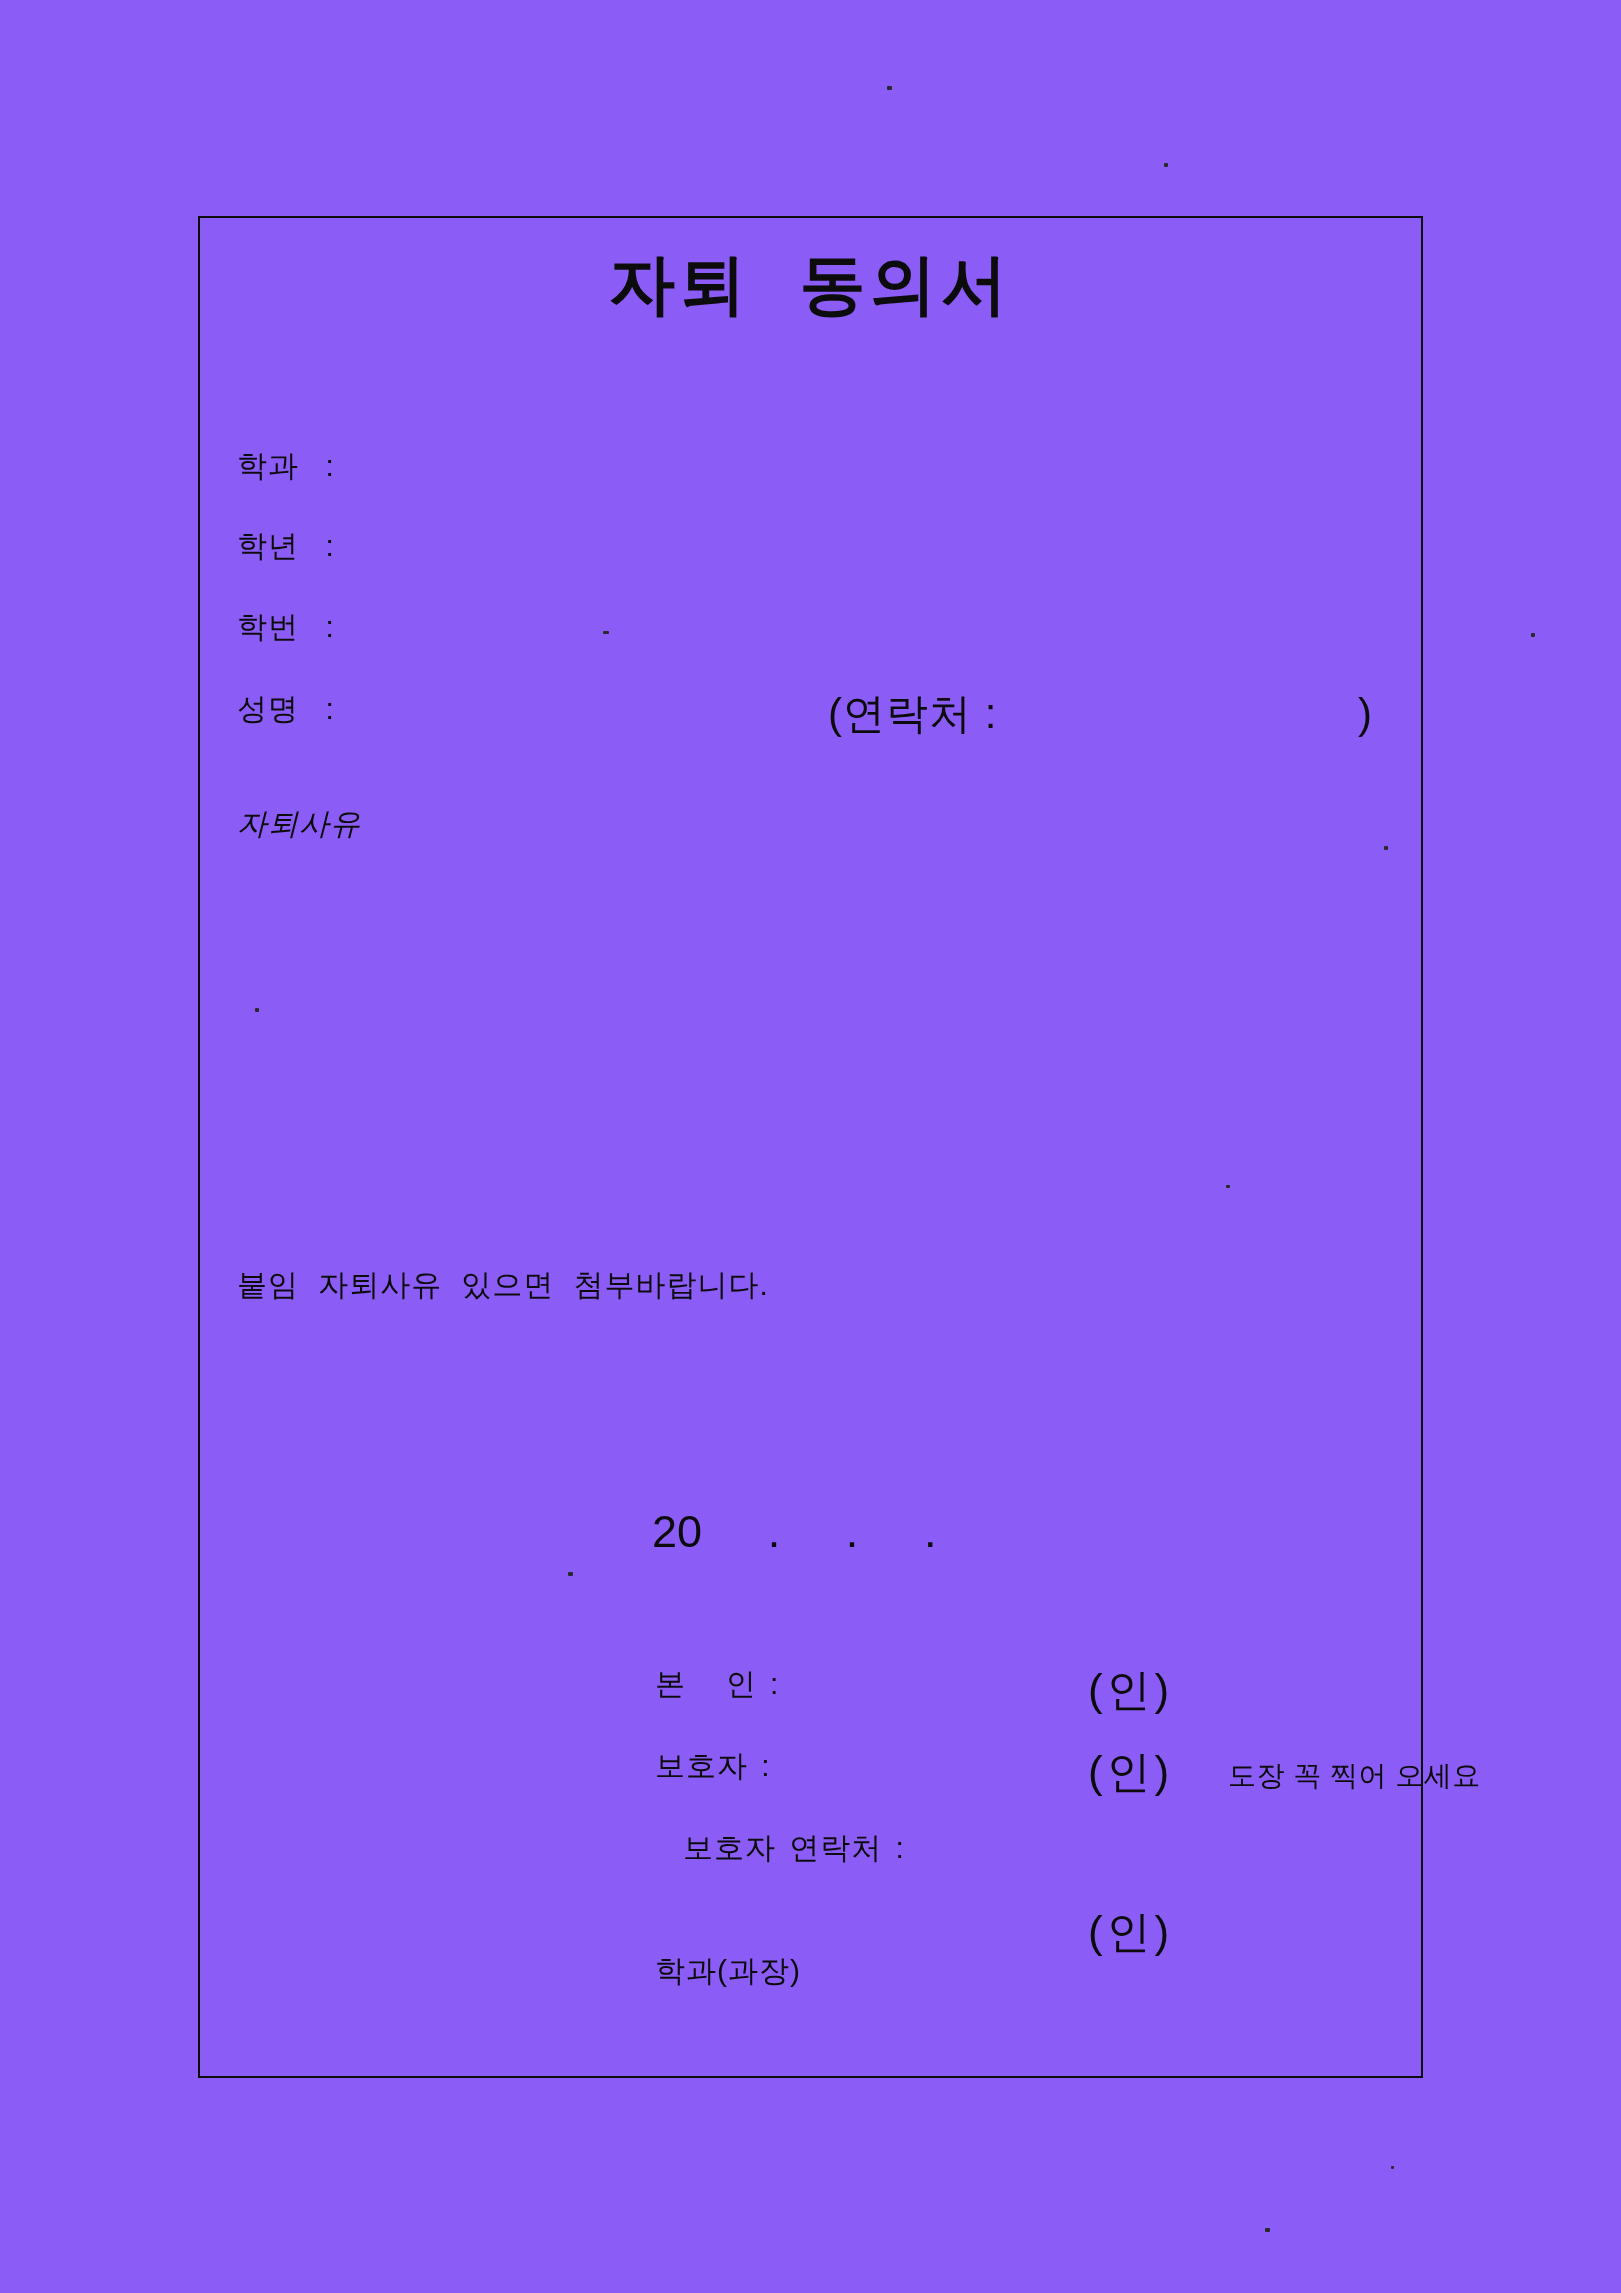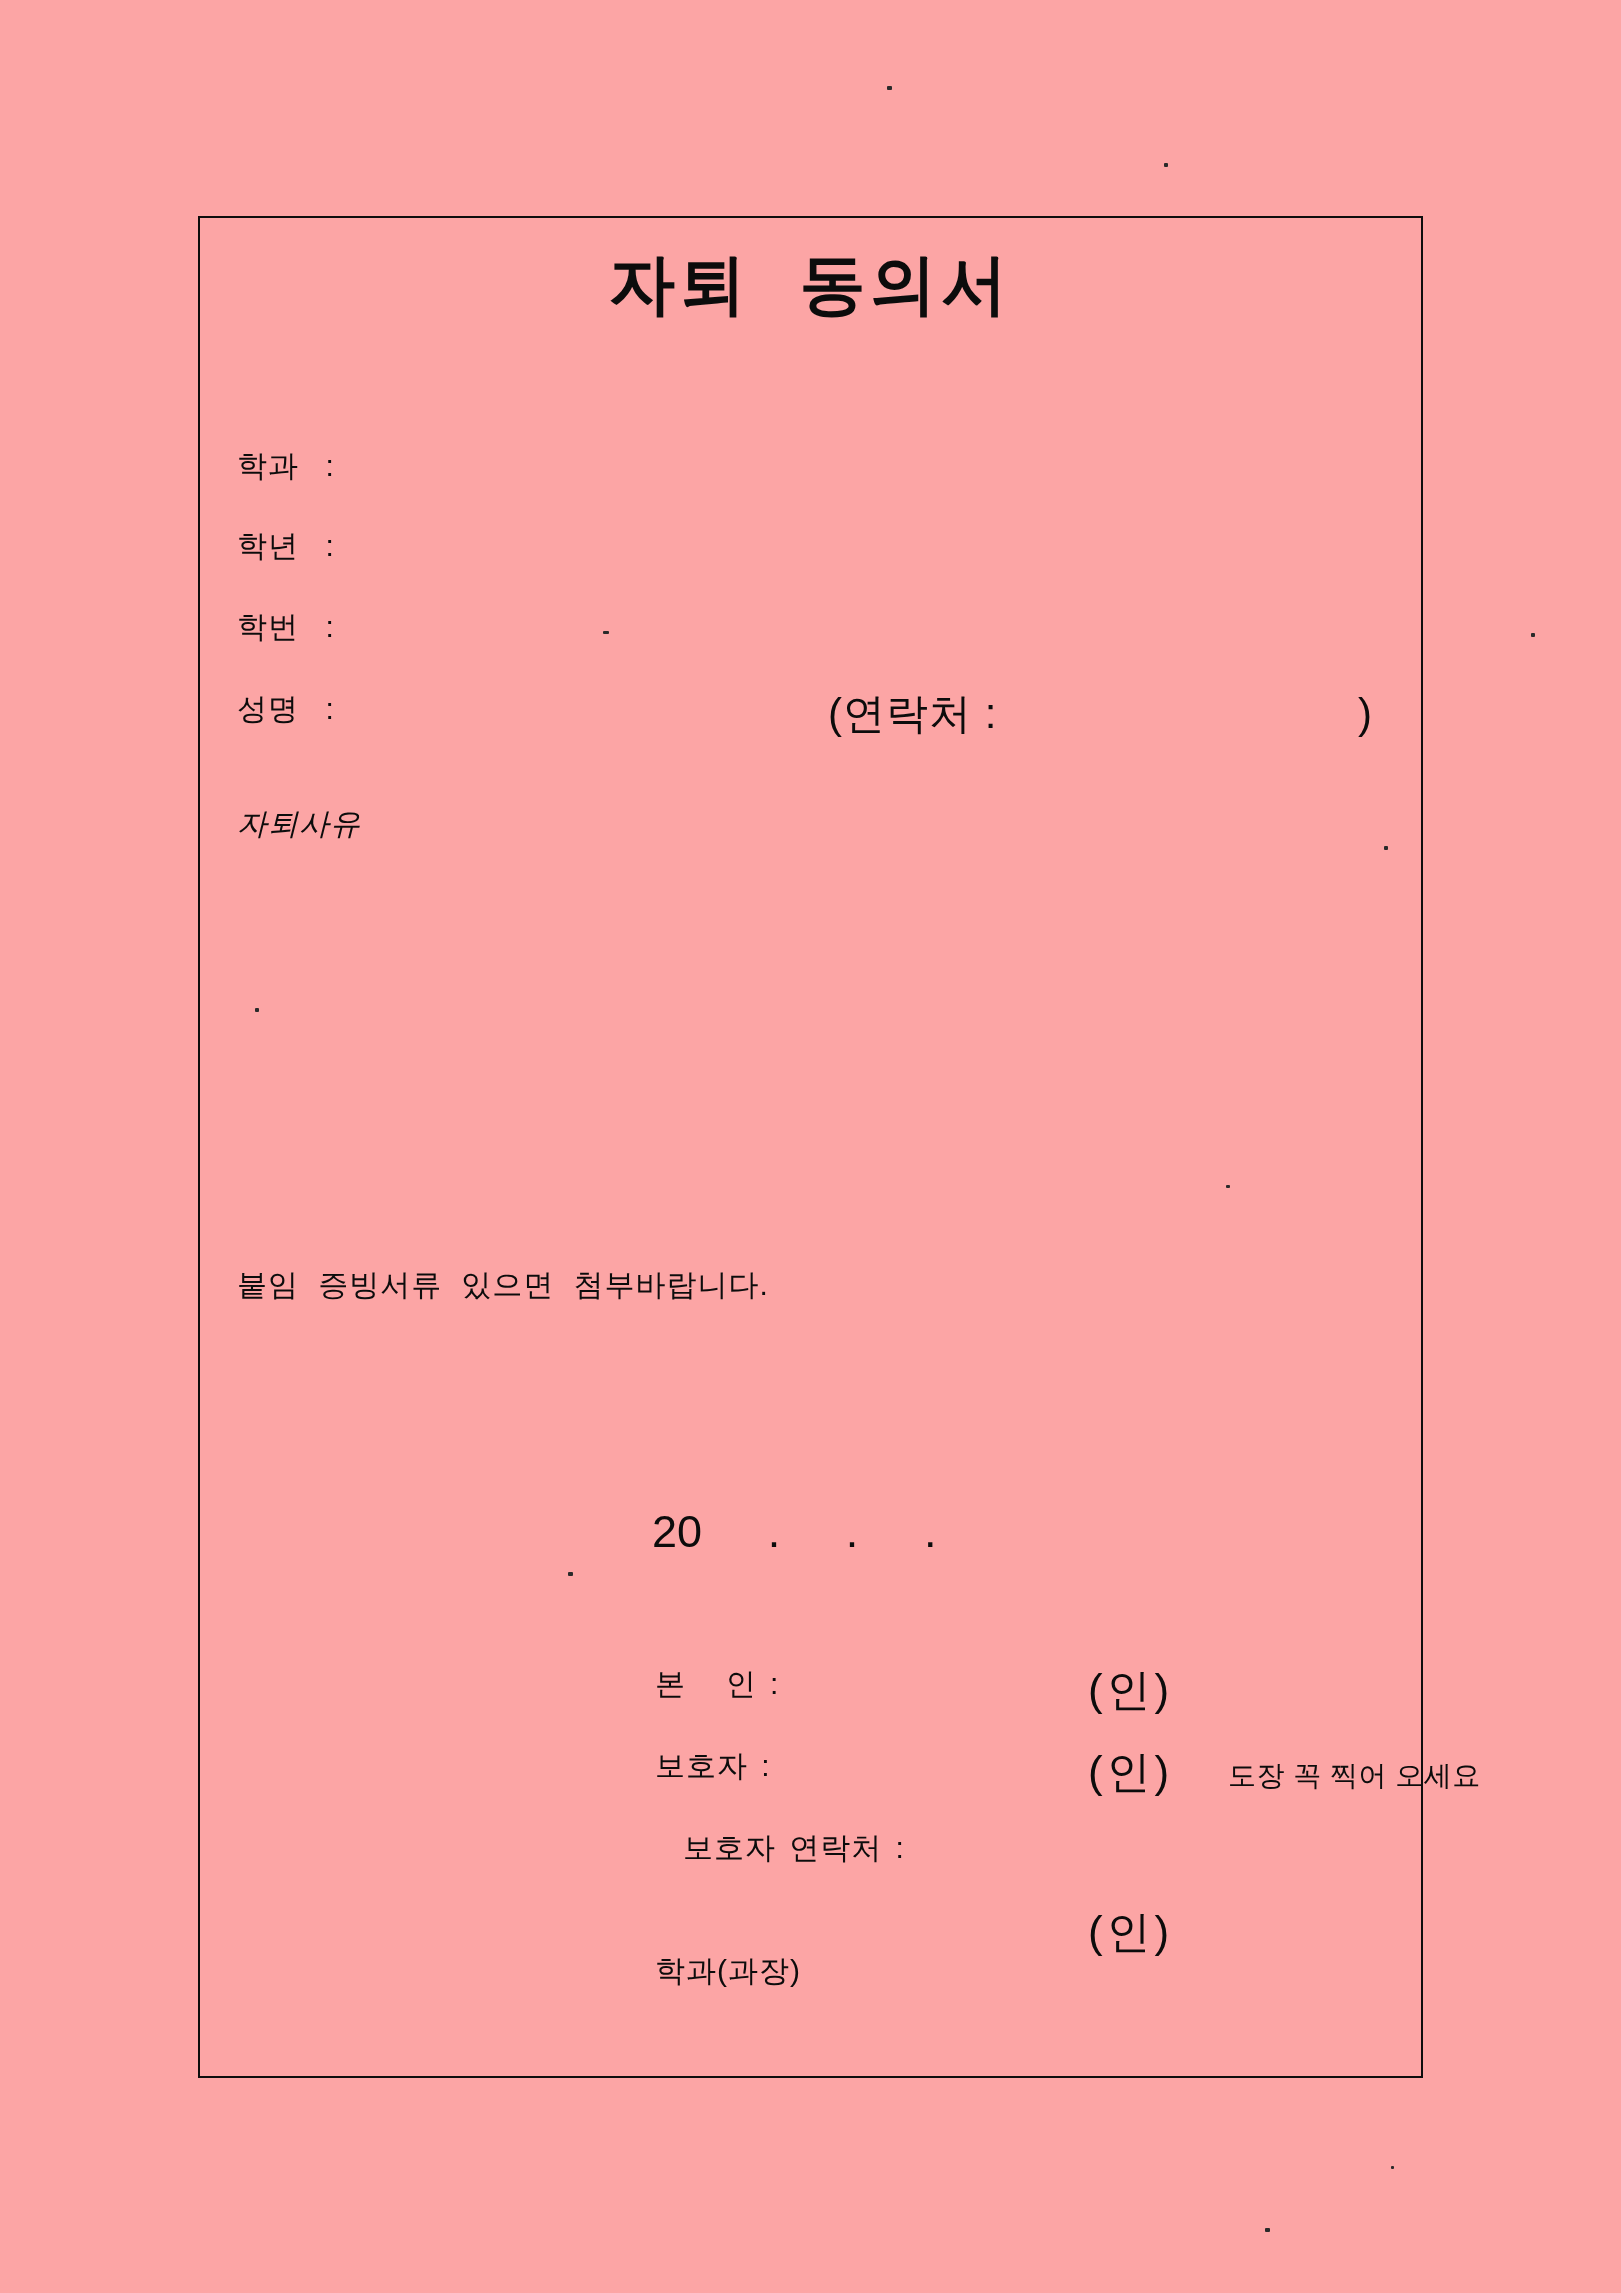--- a/index.html
+++ b/index.html
@@ -4,21 +4,21 @@
 <style>
   html, body {
     margin: 0;
     padding: 0;
     background: #ffffff;
   }
   .page {
     position: relative;
     width: 1621px;
     height: 2294px;
-    background: #fca5a5;
+    background: #8b5cf6;
     overflow: hidden;
     font-family: "Liberation Sans", "DejaVu Sans", sans-serif;
     color: #0c0c0c;
   }
   .sheet-border {
     position: absolute;
     left: 198px;
     top: 216px;
     width: 1225px;
     height: 1862px;
@@ -120,21 +120,21 @@
   <div class="txt field-label f1">학년  :</div>
   <div class="txt field-label f2">학번  :</div>
   <div class="txt field-label f3">성명  :</div>
   <div class="txt field-label f4">자퇴사유</div>
 
   <div class="contact-row">
     <span>(연락처 :</span>
     <span>)</span>
   </div>
 
-  <div class="txt attach-note">붙임 증빙서류 있으면 첨부바랍니다.</div>
+  <div class="txt attach-note">붙임 자퇴사유 있으면 첨부바랍니다.</div>
 
   <div class="txt date-line">20    .    .    .</div>
 
   <div class="txt sig-label s0">본   인 :</div>
   <div class="stamp st0">(인)</div>
 
   <div class="txt sig-label s1">보호자 :</div>
   <div class="stamp st1">(인)</div>
   <div class="stamp-note">도장 꼭 찍어 오세요</div>
 

